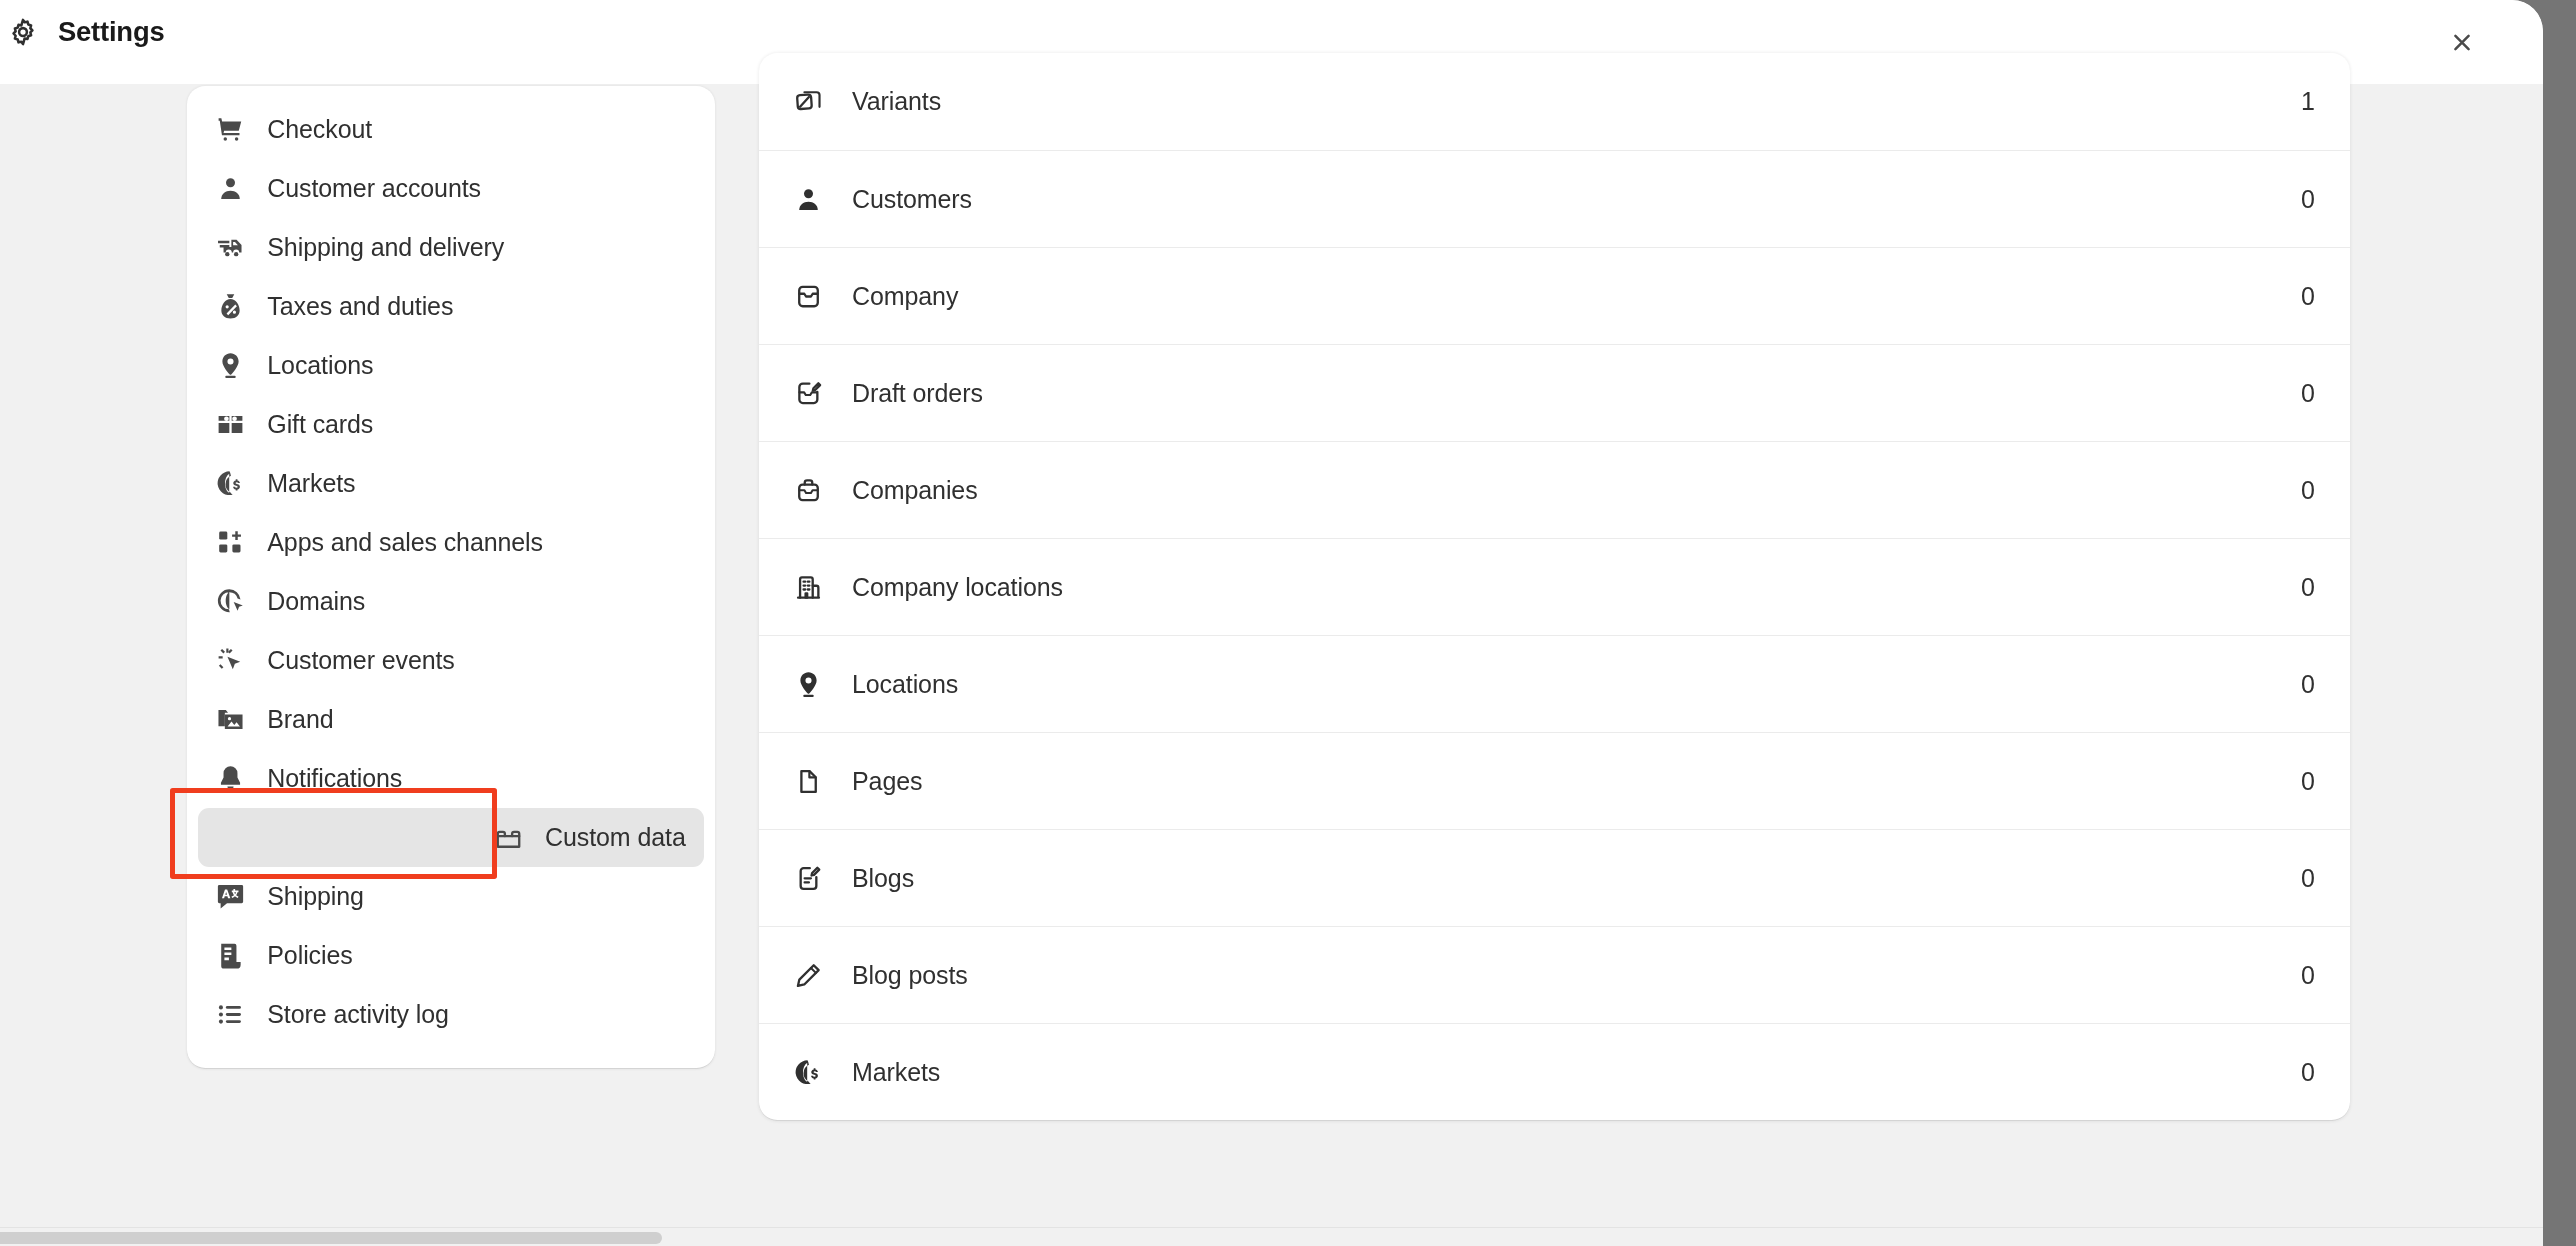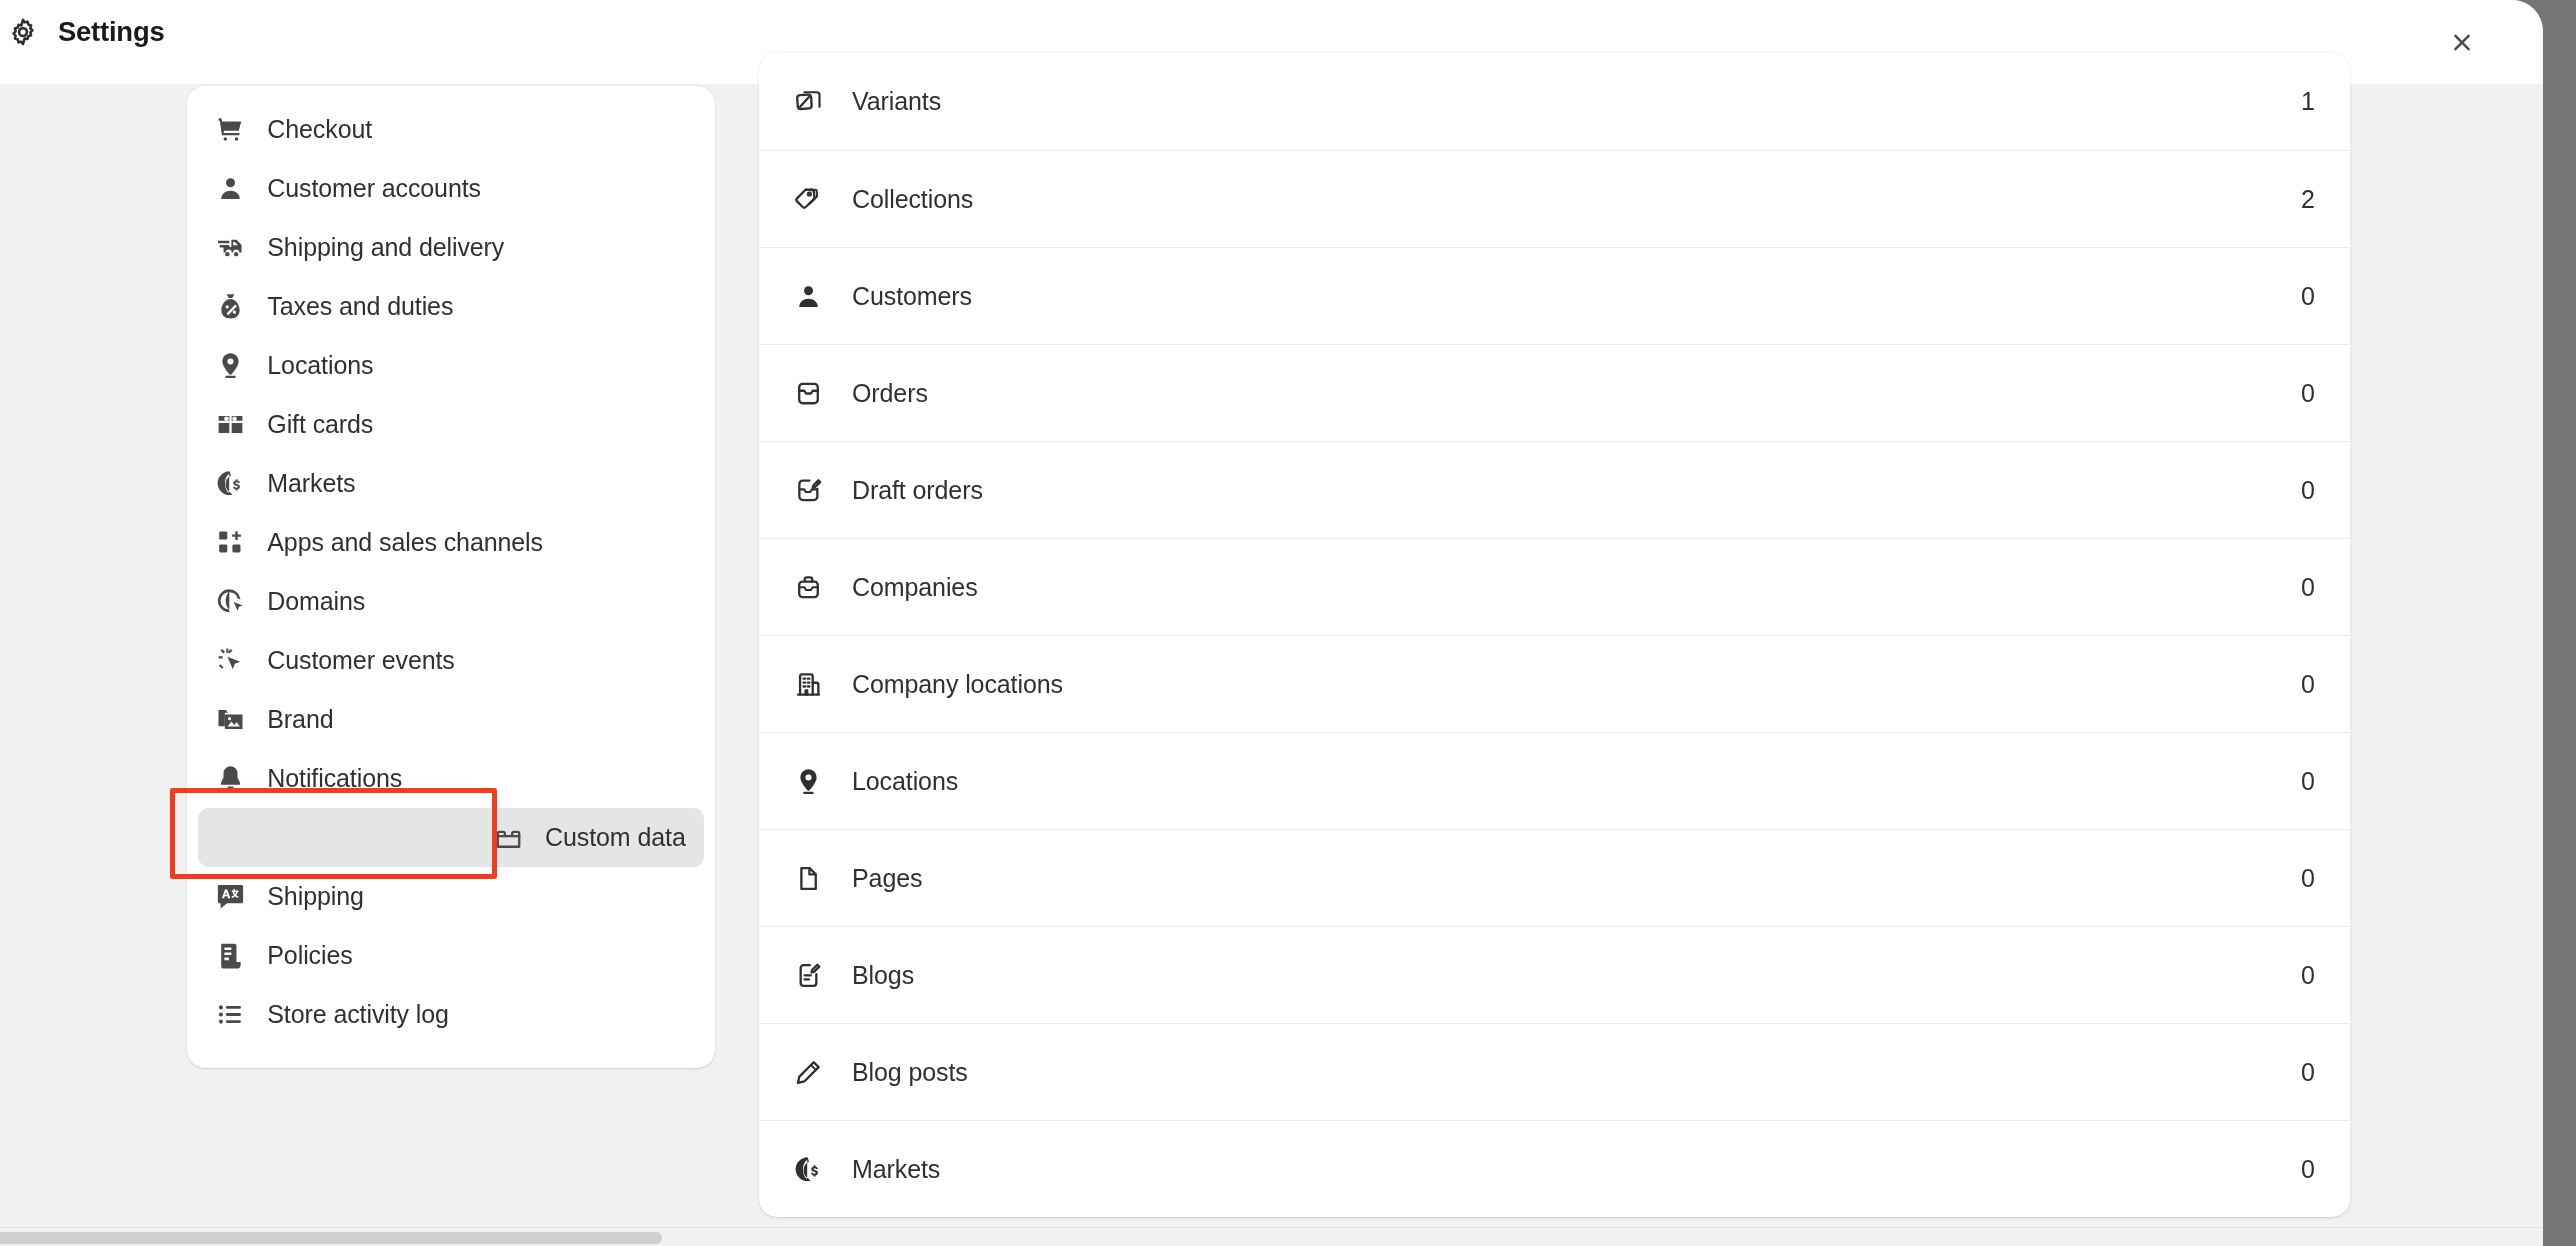--- a/index.html
+++ b/index.html
@@ -349,47 +349,36 @@
               <rect x="2.4" y="5.4" width="9.6" height="9.6" rx="2" transform="rotate(-4 7.2 10.2)"></rect>
               <path d="M7.2 3.6h8.4a2 2 0 0 1 2 2v8.1" stroke-width="1.5"></path>
               <path d="M4.2 13.6l6.1-6.7"></path>
             </svg>
           </span>
           <span class="row-label">Variants</span>
           <span class="row-count">1</span>
         </div>
         <div class="data-row">
           <span class="row-icon">
-            <svg viewBox="0 0 20 20" fill="none" stroke="currentColor" stroke-width="1.6" stroke-linecap="round" stroke-linejoin="round">
-              <path d="M2.1 9.2l6-6.1 5.5.6.6 5.5-6.1 6a1.5 1.5 0 0 1-2.1 0L2.1 11.3a1.5 1.5 0 0 1 0-2.1z"></path>
-              <circle cx="10.6" cy="6.2" r="1"></circle>
-              <path d="M11.2 2.9l4.3.5.5 4.3-5 5" stroke-width="1.4"></path>
-            </svg>
-          </span>
-          <span class="row-label">Collections</span>
-          <span class="row-count">2</span>
-        </div>
-        <div class="data-row">
-          <span class="row-icon">
             <svg viewBox="0 0 20 20" fill="currentColor">
               <circle cx="10" cy="6" r="3.1"></circle>
               <path d="M3.6 17.2c0-3.3 2.9-5.6 6.4-5.6s6.4 2.3 6.4 5.6z"></path>
             </svg>
           </span>
           <span class="row-label">Customers</span>
           <span class="row-count">0</span>
         </div>
         <div class="data-row">
           <span class="row-icon">
             <svg viewBox="0 0 20 20" fill="none" stroke="currentColor" stroke-width="1.6" stroke-linecap="round" stroke-linejoin="round">
               <rect x="3.6" y="3.3" width="12.8" height="13.4" rx="2.4"></rect>
               <path d="M3.7 8.1h3.4l1.2 1.9h3.4l1.2-1.9h3.4"></path>
             </svg>
           </span>
-          <span class="row-label">Orders</span>
+          <span class="row-label">Company</span>
           <span class="row-count">0</span>
         </div>
         <div class="data-row">
           <span class="row-icon">
             <svg viewBox="0 0 20 20" fill="none" stroke="currentColor" stroke-width="1.6" stroke-linecap="round" stroke-linejoin="round">
               <path d="M16.1 8.9v5.3a2.4 2.4 0 0 1-2.4 2.4H6.1a2.4 2.4 0 0 1-2.4-2.4V5.6a2.4 2.4 0 0 1 2.4-2.4h4.5"></path>
               <path d="M3.8 9.2h3.2l1.1 1.8h3.1l1.1-1.8h3.5" stroke-width="1.45"></path>
               <path d="M13.4 6.4l3.4-3.4 1.2 1.2-3.4 3.4-1.6.4z"></path>
             </svg>
           </span>

